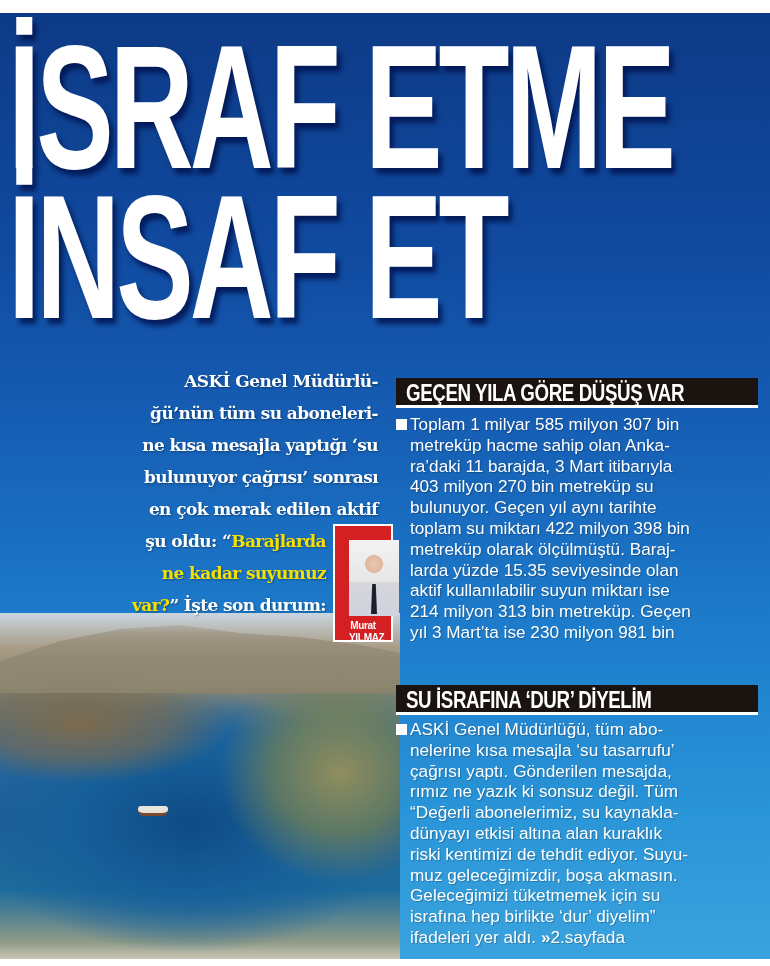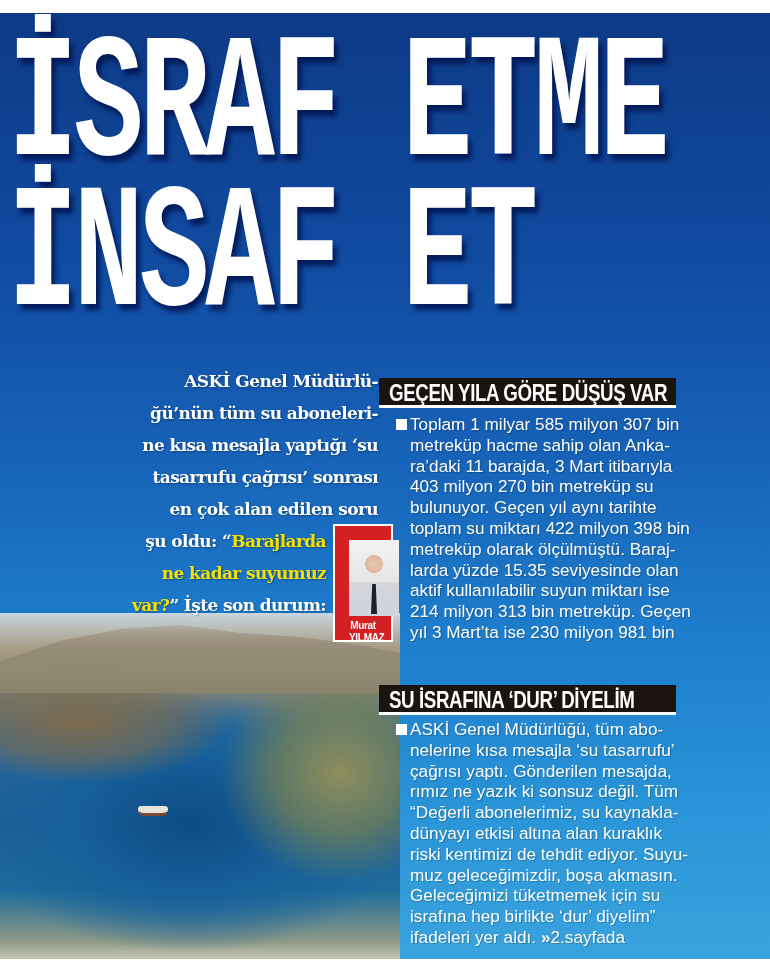--- a/index.html
+++ b/index.html
@@ -8,21 +8,21 @@
 
   .page {
     position: absolute; left: 0; top: 13px; width: 770px; height: 946px;
     background: linear-gradient(180deg, #0d3a86 0%, #104a9f 25%, #1660b6 45%, #1d7ccb 65%, #2a95d8 85%, #3aa3de 100%);
     overflow: hidden;
   }
 
   
   .headline {
     position: absolute; left: 8px; top: 18px; width: 756px;
-    color: #ffffff; font-family: Liberation Mono, monospace;
+    color: #ffffff; font-family: Liberation Sans, sans-serif;
     font-weight: 900; text-transform: none;
   }
   .headline .line {
     display: block; font-weight: bold; font-size: 176px; line-height: 152px;
     letter-spacing: -6px; white-space: nowrap;
     transform: scaleX(0.66); transform-origin: left top;
     text-shadow: 6px 6px 6px rgba(0, 20, 80, 0.85);
     width: 1140px;
   }
   .headline .line2 { margin-top: -2px; }
@@ -74,21 +74,21 @@
     clip-path: polygon(20% 0, 80% 0, 100% 100%, 0 100%);
   }
   .author .name1, .author .name2 {
     display: block; text-align: center; color: #ffffff; font-weight: bold;
     font-size: 10px; line-height: 12px; letter-spacing: -0.3px;
   }
   .author .name1 { margin-top: 4px; }
 
   
   .section-head {
-    position: absolute; left: 379px; width: 297px; height: 30px;
+    position: absolute; left: 396px; width: 362px; height: 30px;
     background: #1a1310; color: #ffffff;
     font-weight: bold; font-size: 24px; line-height: 30px; padding-left: 10px;
     white-space: nowrap; overflow: hidden;
     border-bottom: 3px solid #ffffff;
   }
   .section-head span { display: inline-block; transform: scaleX(0.78); transform-origin: left center; letter-spacing: -0.5px; }
   .head1 { top: 365px; }
   .head2 { top: 672px; }
 
   .body-text {
@@ -117,22 +117,22 @@
 
   <h1 class="headline">
     <span class="line line1">İSRAF ETME</span>
     <span class="line line2">İNSAF ET</span>
   </h1>
 
   <div class="intro">
     <span class="l">ASKİ Genel Müdürlü-</span>
     <span class="l">ğü’nün tüm su aboneleri-</span>
     <span class="l">ne kısa mesajla yaptığı ‘su</span>
-    <span class="l">tasarrufu çağrısı’ sonrası</span>
-    <span class="l">en çok alan edilen soru</span>
+    <span class="l">bulunuyor çağrısı’ sonrası</span>
+    <span class="l">en çok merak edilen aktif</span>
     <span class="l short"><span>şu oldu: “</span><span class="yellow">Barajlarda</span></span>
     <span class="l short yellow">ne kadar suyumuz</span>
     <span class="l short"><span class="yellow">var?</span><span>” İşte son durum:</span></span>
   </div>
 
   <div class="author">
     <div class="photo-box">
       <div class="tie"></div>
     </div>
     <span class="name1">Murat</span>

